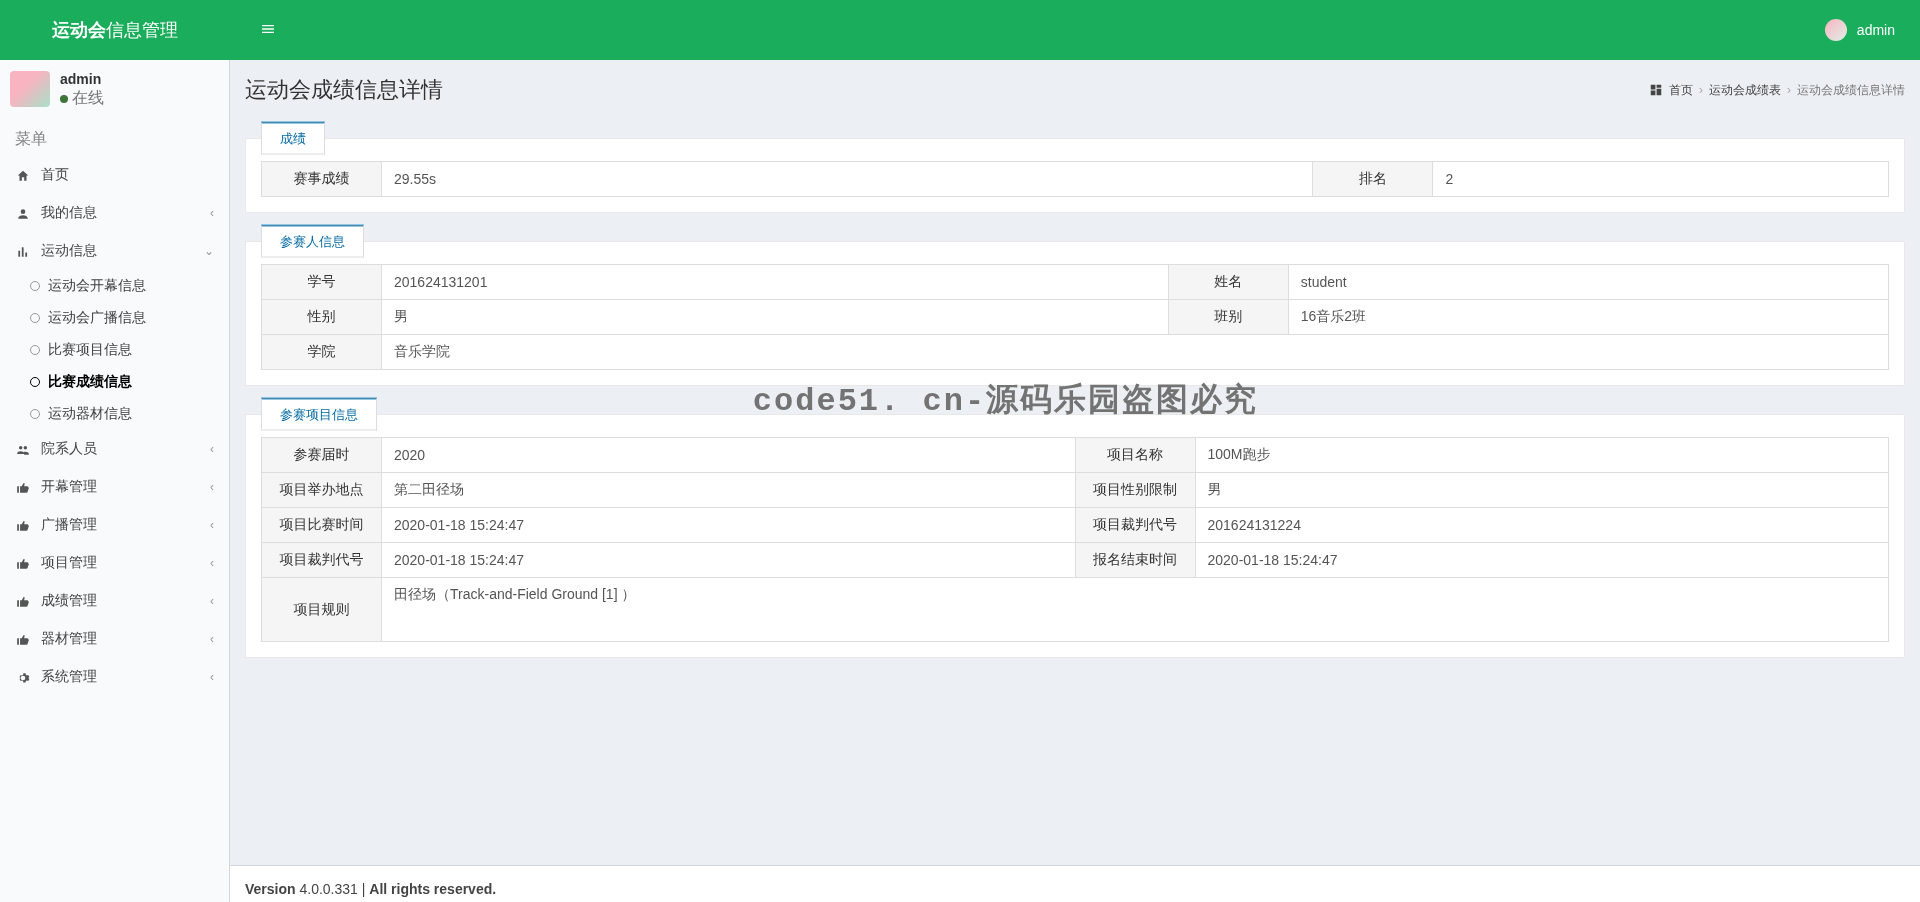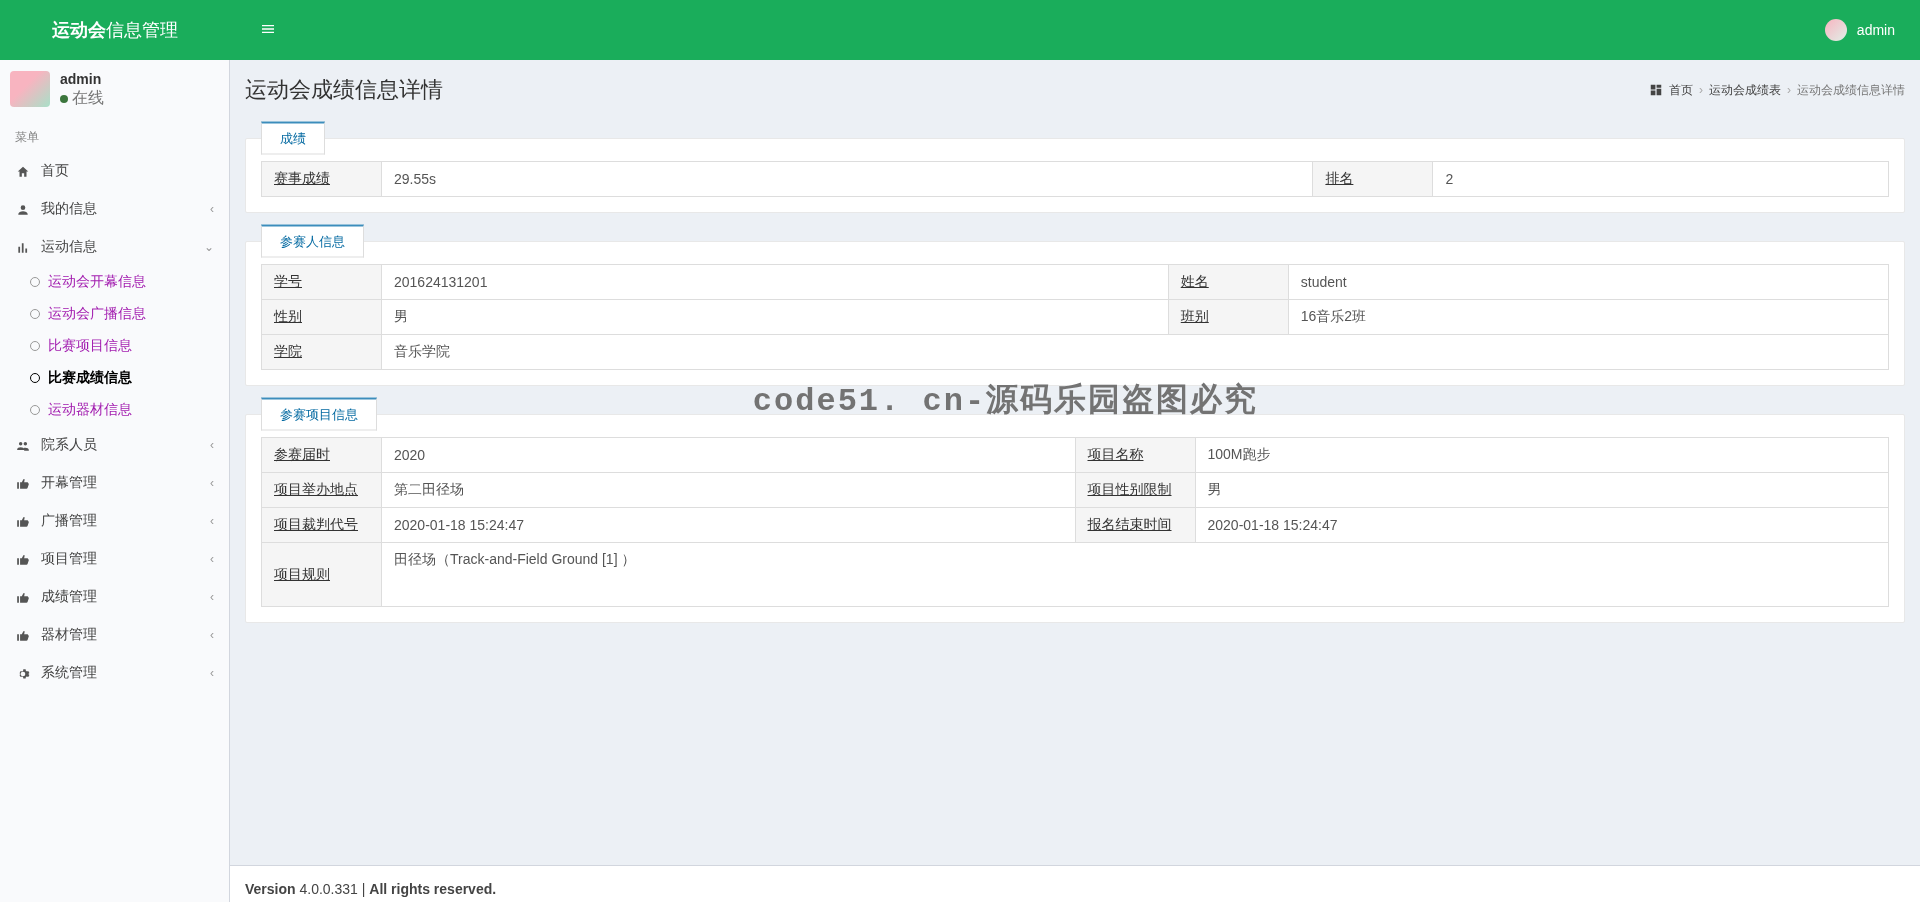--- a/index.html
+++ b/index.html
@@ -14,46 +14,46 @@
 .navbar-right { display: flex; align-items: center; color: #fff; gap: 10px; padding-right: 10px; }
 .avatar-sm { width: 22px; height: 22px; border-radius: 50%; background: linear-gradient(135deg,#f8b4c0,#e0f0e8); display: inline-block; }
 .wrapper-body { display: flex; }
 .main-sidebar { width: 230px; background: #f9fafc; min-height: 852px; border-right: 1px solid #d2d6de; }
 .user-panel { display: flex; align-items: center; padding: 10px; gap: 10px; }
 .avatar-lg { width: 40px; height: 36px; border-radius: 4px; background: linear-gradient(135deg,#f8b4c0 40%,#a8e0c8); display: inline-block; }
 .user-info { line-height: 1.3; }
 .user-name { font-weight: 600; color: #333; }
 .user-status { font-size: 16px; color: #777; display: flex; align-items: center; gap: 4px; }
 .status-dot { width: 8px; height: 8px; border-radius: 50%; background: #3c763d; display: inline-block; }
-.sidebar-header { padding: 10px 15px 6px; font-size: 12px; color: #848484; }
+.sidebar-header { padding: 10px 15px 6px; font-size: 16px; color: #848484; }
 .sidebar-menu { list-style: none; }
 .sidebar-menu li { position: relative; }
 .sidebar-menu > li > a { display: flex; align-items: center; padding: 10px 15px; color: #444; text-decoration: none; gap: 10px; font-size: 14px; }
 .sidebar-menu .icon { width: 16px; text-align: center; color: #555; }
 .sidebar-menu .caret { margin-left: auto; color: #999; font-size: 12px; }
 .treeview-menu { list-style: none; padding-left: 0; }
-.treeview-menu li a { display: flex; align-items: center; padding: 7px 15px 7px 30px; color: #a21caf; text-decoration: none; gap: 8px; font-size: 14px; }
+.treeview-menu li a { display: flex; align-items: center; padding: 7px 15px 7px 30px; color: #404040; text-decoration: none; gap: 8px; font-size: 14px; }
 .treeview-menu li.active a { color: #000; font-weight: 700; }
 .treeview-menu .circle { width: 10px; height: 10px; border: 1.5px solid #999; border-radius: 50%; display: inline-block; }
 .treeview-menu li.active .circle { border-color: #000; }
 .content-wrapper { flex: 1; background: #ecf0f5; min-height: 852px; display: flex; flex-direction: column; }
 .content-header { padding: 15px 15px 0 15px; display: flex; justify-content: space-between; align-items: center; }
 .content-header h1 { font-size: 22px; font-weight: 400; color: #333; }
 .breadcrumb { display: flex; align-items: center; gap: 6px; font-size: 12px; color: #444; list-style: none; }
 .breadcrumb li { display: flex; align-items: center; gap: 6px; }
 .breadcrumb .sep { color: #aaa; }
 .breadcrumb .active { color: #777; }
 .breadcrumb a { color: #444; text-decoration: none; }
 .content { padding: 15px; flex: 1; }
 .box { background: #fff; border: 1px solid #e8e8e8; border-radius: 2px; margin-bottom: 20px; padding: 10px 15px 15px; position: relative; }
 .box-tab-label { position: absolute; top: -1px; left: 15px; transform: translateY(-50%); background: #fff; padding: 6px 18px; border: 1px solid #ddd; border-top: 2px solid #3c8dbc; font-size: 13px; color: #0369a1; }
 .box-body { padding-top: 12px; }
 .form-table { width: 100%; border-collapse: collapse; }
 .form-table td { border: 1px solid #ddd; padding: 8px 12px; vertical-align: middle; font-size: 14px; }
-.form-table .label-cell { background: #f5f5f5; color: #333; width: 120px; text-decoration: underline; }
+.form-table .label-cell { background: #f5f5f5; text-align: center; color: #333; width: 120px; }
 .form-table .value-cell { background: #fff; color: #555; }
 .watermark { position: absolute; top: 378px; left: 50%; transform: translateX(-41%); font-size: 32px; font-weight: 600; color: #737373; letter-spacing: 2px; z-index: 50; pointer-events: none; white-space: nowrap; font-family: Liberation Mono, monospace; }
 .main-footer { background: #fff; padding: 15px; border-top: 1px solid #d2d6de; color: #444; font-size: 14px; }
 .main-footer b { font-weight: 700; }
 svg.ic { width: 14px; height: 14px; fill: currentColor; vertical-align: middle; }
 </style>
 </head>
 <body>
 
 <div class="wrapper">
@@ -288,20 +288,26 @@
                 <td class="label-cell">项目名称</td>
                 <td class="value-cell">100M跑步</td>
               </tr>
               <tr>
                 <td class="label-cell">项目举办地点</td>
                 <td class="value-cell">第二田径场</td>
                 <td class="label-cell">项目性别限制</td>
                 <td class="value-cell">男</td>
               </tr>
               <tr>
+                <td class="label-cell">项目比赛时间</td>
+                <td class="value-cell">2020-01-18 15:24:47</td>
+                <td class="label-cell">项目裁判代号</td>
+                <td class="value-cell">201624131224</td>
+              </tr>
+              <tr>
                 <td class="label-cell">项目裁判代号</td>
                 <td class="value-cell">2020-01-18 15:24:47</td>
                 <td class="label-cell">报名结束时间</td>
                 <td class="value-cell">2020-01-18 15:24:47</td>
               </tr>
               <tr>
                 <td class="label-cell" style="height:64px;">项目规则</td>
                 <td class="value-cell" colspan="3" style="vertical-align:top;">田径场（Track-and-Field Ground [1]  ）</td>
               </tr>
             </tbody>

